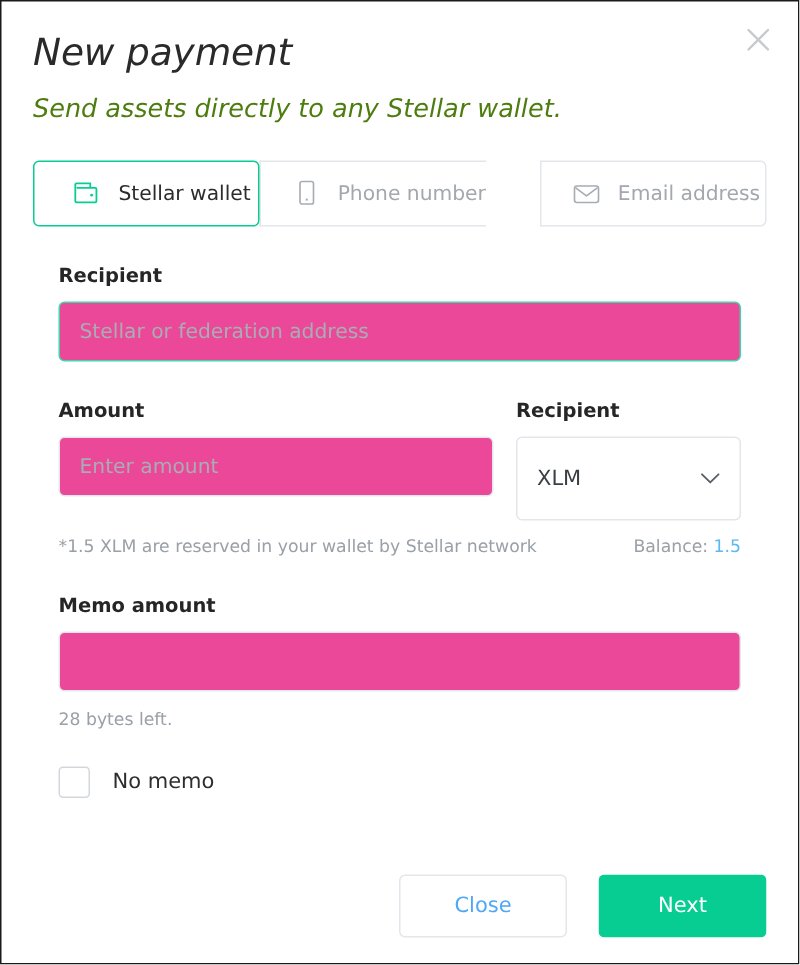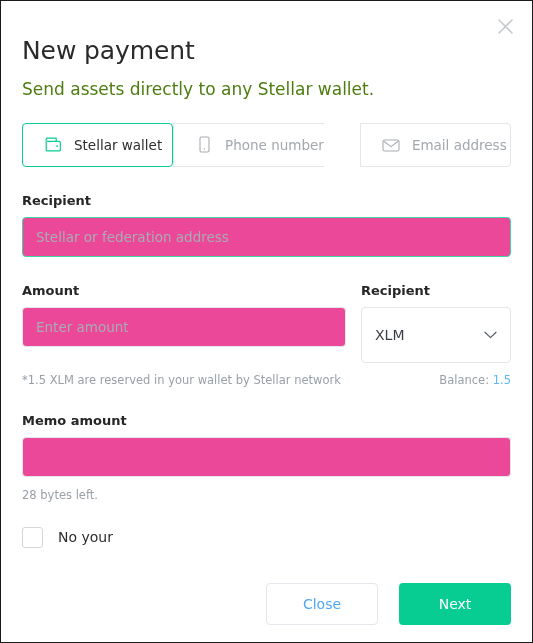--- a/index.html
+++ b/index.html
@@ -29,21 +29,22 @@
     height: 26px;
     display: flex;
     align-items: center;
     justify-content: center;
     cursor: pointer;
   }
   .close-x svg { display:block; }
 
   
   .header {
-    padding: 36px 21px 0 21px;
+    padding: 20px 21px 0 21px;
+    font-style: italic;
   }
   .title {
     font-size: 25px;
     font-weight: 400;
     color: #2a2a2a;
     letter-spacing: -0.1px;
     margin: 0;
     line-height: 1.15;
   }
   .subtitle {
@@ -66,21 +67,21 @@
     align-items: center;
     justify-content: flex-start;
     padding-left: 21px;
     box-sizing: border-box;
     background: #ffffff;
     border-top: 1px solid #e3e6ea;
     border-bottom: 1px solid #e3e6ea;
     cursor: pointer;
     position: relative;
   }
-  .tab:first-child { border-left: 1px solid #e3e6ea; border-top-left-radius: 4px; border-bottom-left-radius: 4px; }
+  .tab:first-child { border-left: 1px solid #e3e6ea; border-top-left-radius: 4px; border-bottom-left-radius: 4px; justify-content: center; }
   .tab:last-child  { border-right: 1px solid #e3e6ea; border-top-right-radius: 4px; border-bottom-right-radius: 4px; margin-left: 36px; }
   .tab + .tab { border-left: 1px solid #e3e6ea; }
   .tab.active {
     border: 1px solid #08cd93;
     border-radius: 4px;
     z-index: 2;
   }
   .tab.active + .tab { border-left: 1px solid #e3e6ea; }
   .tab-icon {
     width: 18px;
@@ -93,21 +94,21 @@
   }
   .tab-label {
     font-size: 13.5px;
     color: #a3a8ae;
     white-space: nowrap;
   }
   .tab.active .tab-label { color: #2d2d2d; }
 
   
   .form {
-    padding: 0 21px;
+    padding: 0 38px;
   }
   .field-label {
     font-size: 13px;
     font-weight: bold;
     color: #262626;
     margin: 0 0 9px 0;
   }
   .group { margin-top: 26px; }
 
   input.text-input, .memo-box {
@@ -319,21 +320,21 @@
       </div>
     </div>
 
     <div class="group">
       <div class="field-label">Memo amount</div>
       <input class="text-input" type="text" style="">
       <div class="bytes-left">28 bytes left.</div>
 
       <div class="checkbox-row">
         <span class="checkbox"></span>
-        <span class="checkbox-label">No your</span>
+        <span class="checkbox-label">No memo</span>
       </div>
     </div>
 
   </div>
 
   <div class="footer">
     <div class="btn btn-secondary">Close</div>
     <div class="btn btn-primary">Next</div>
   </div>
 

